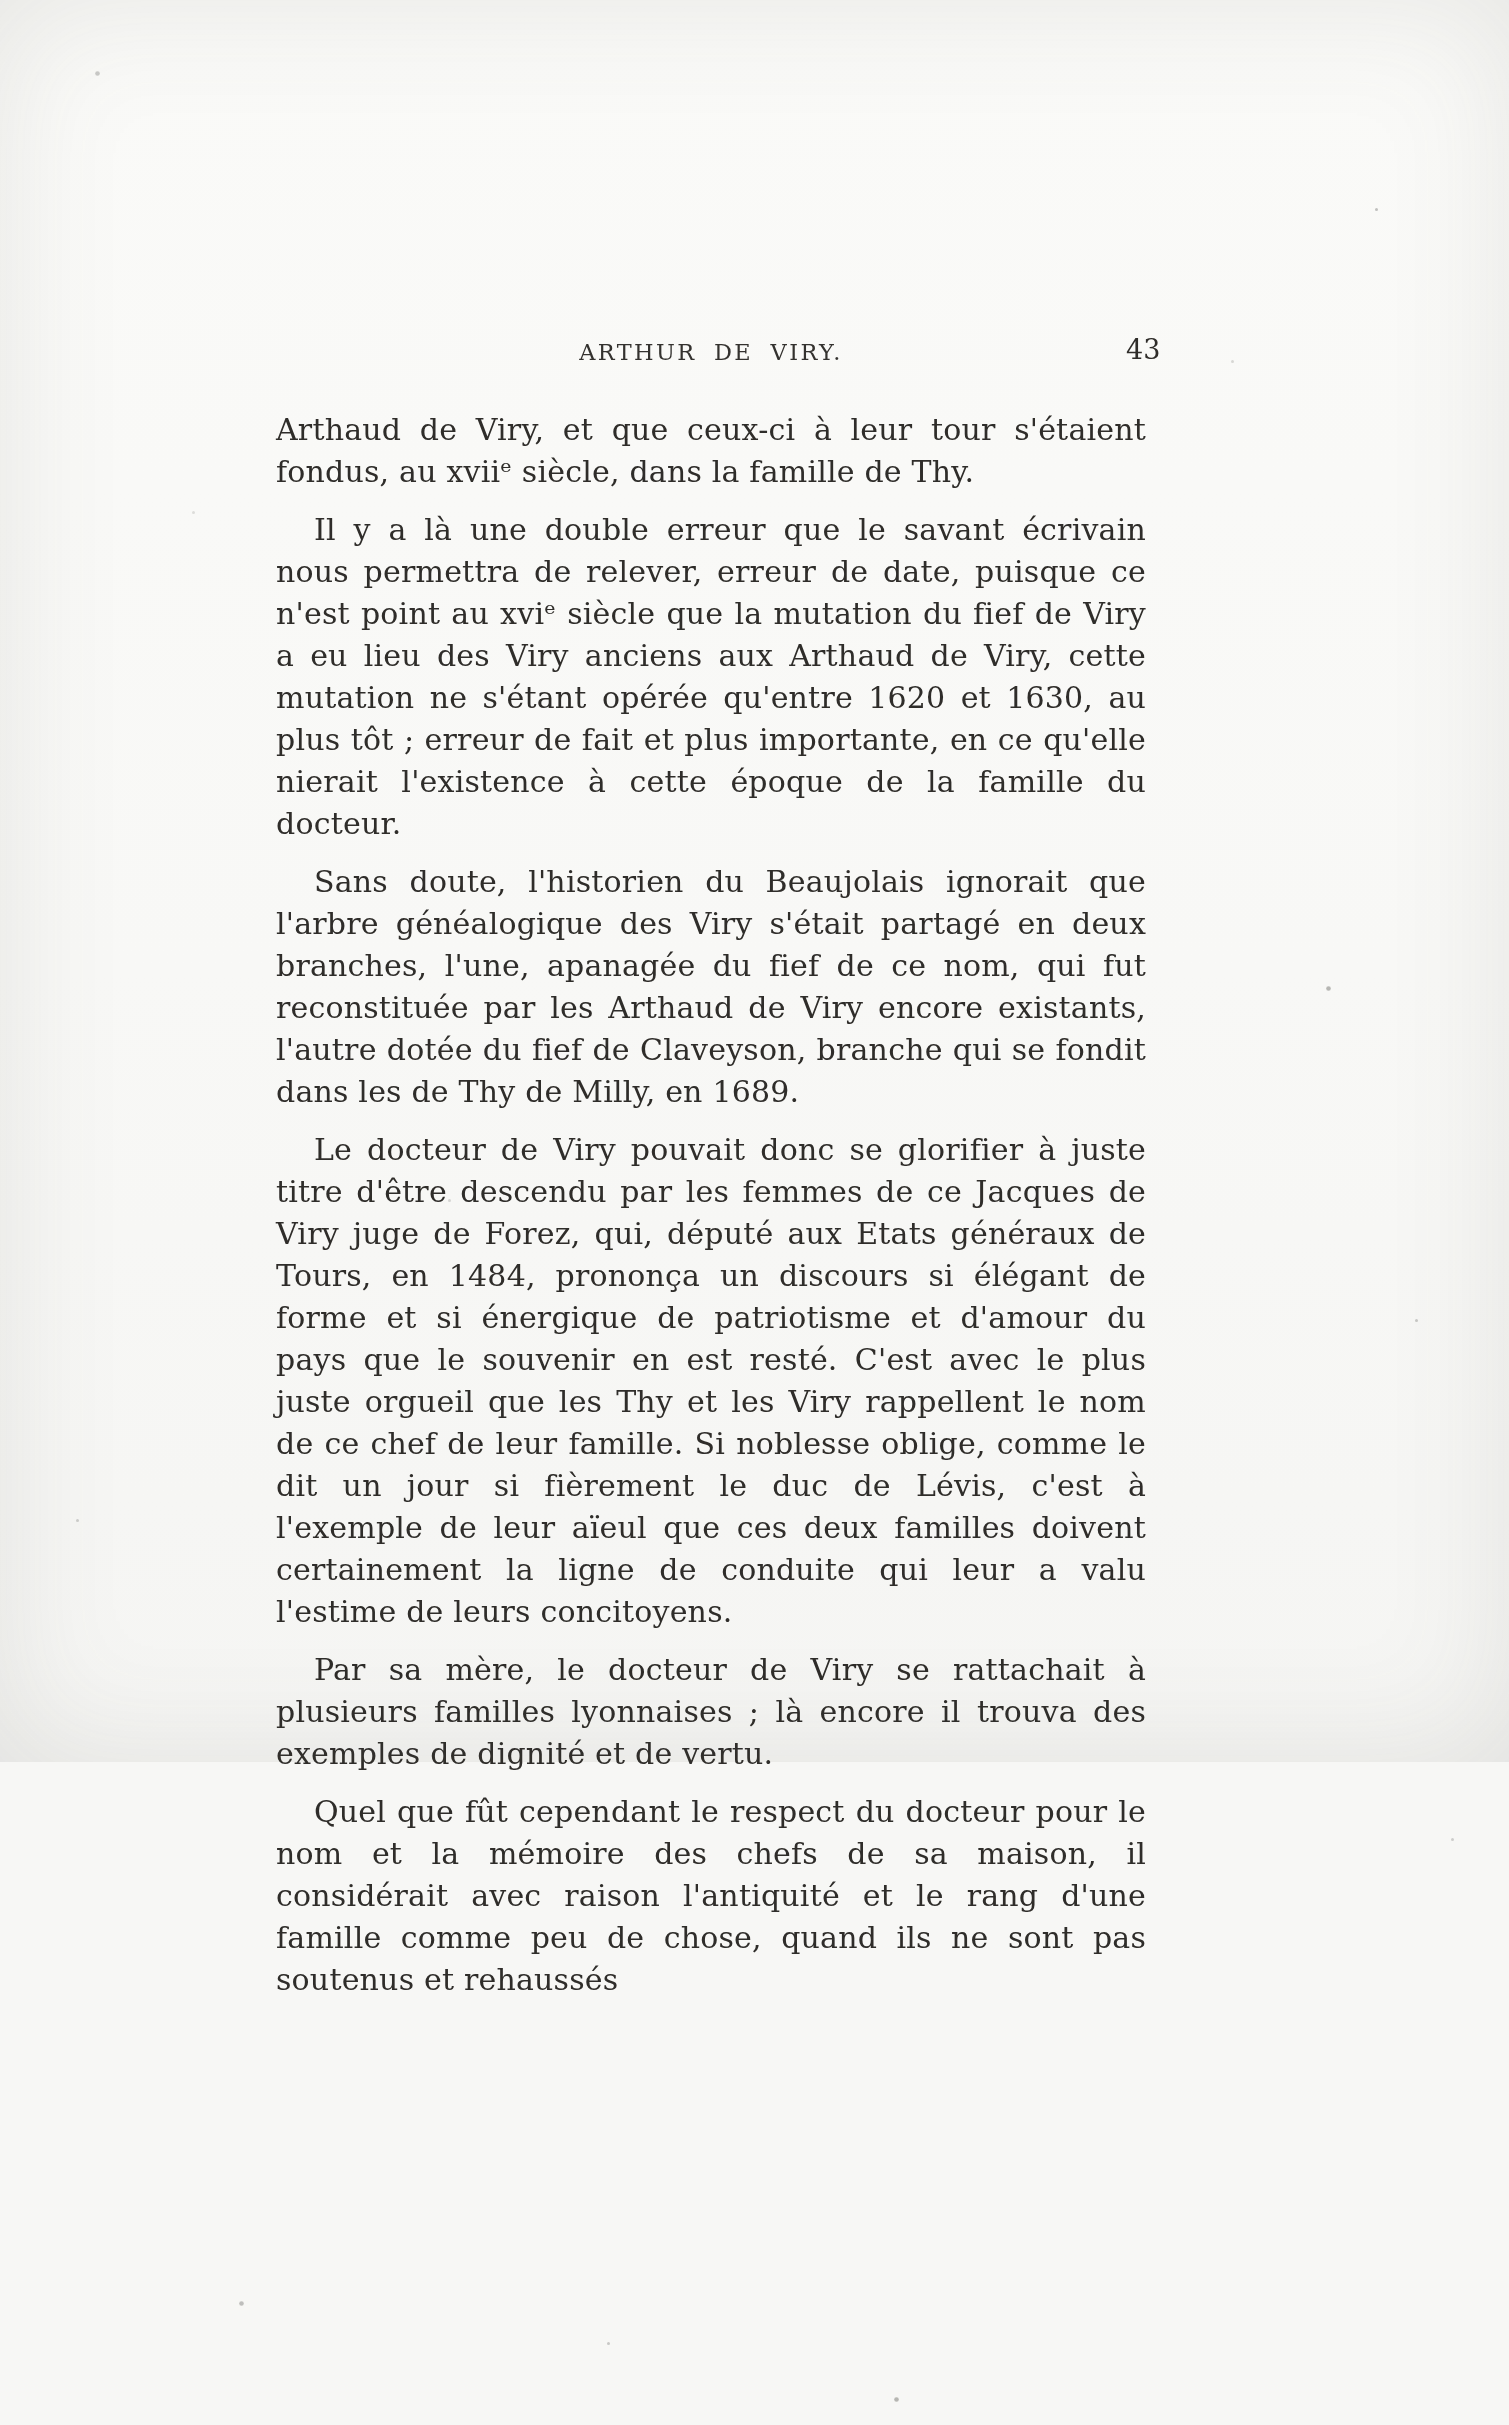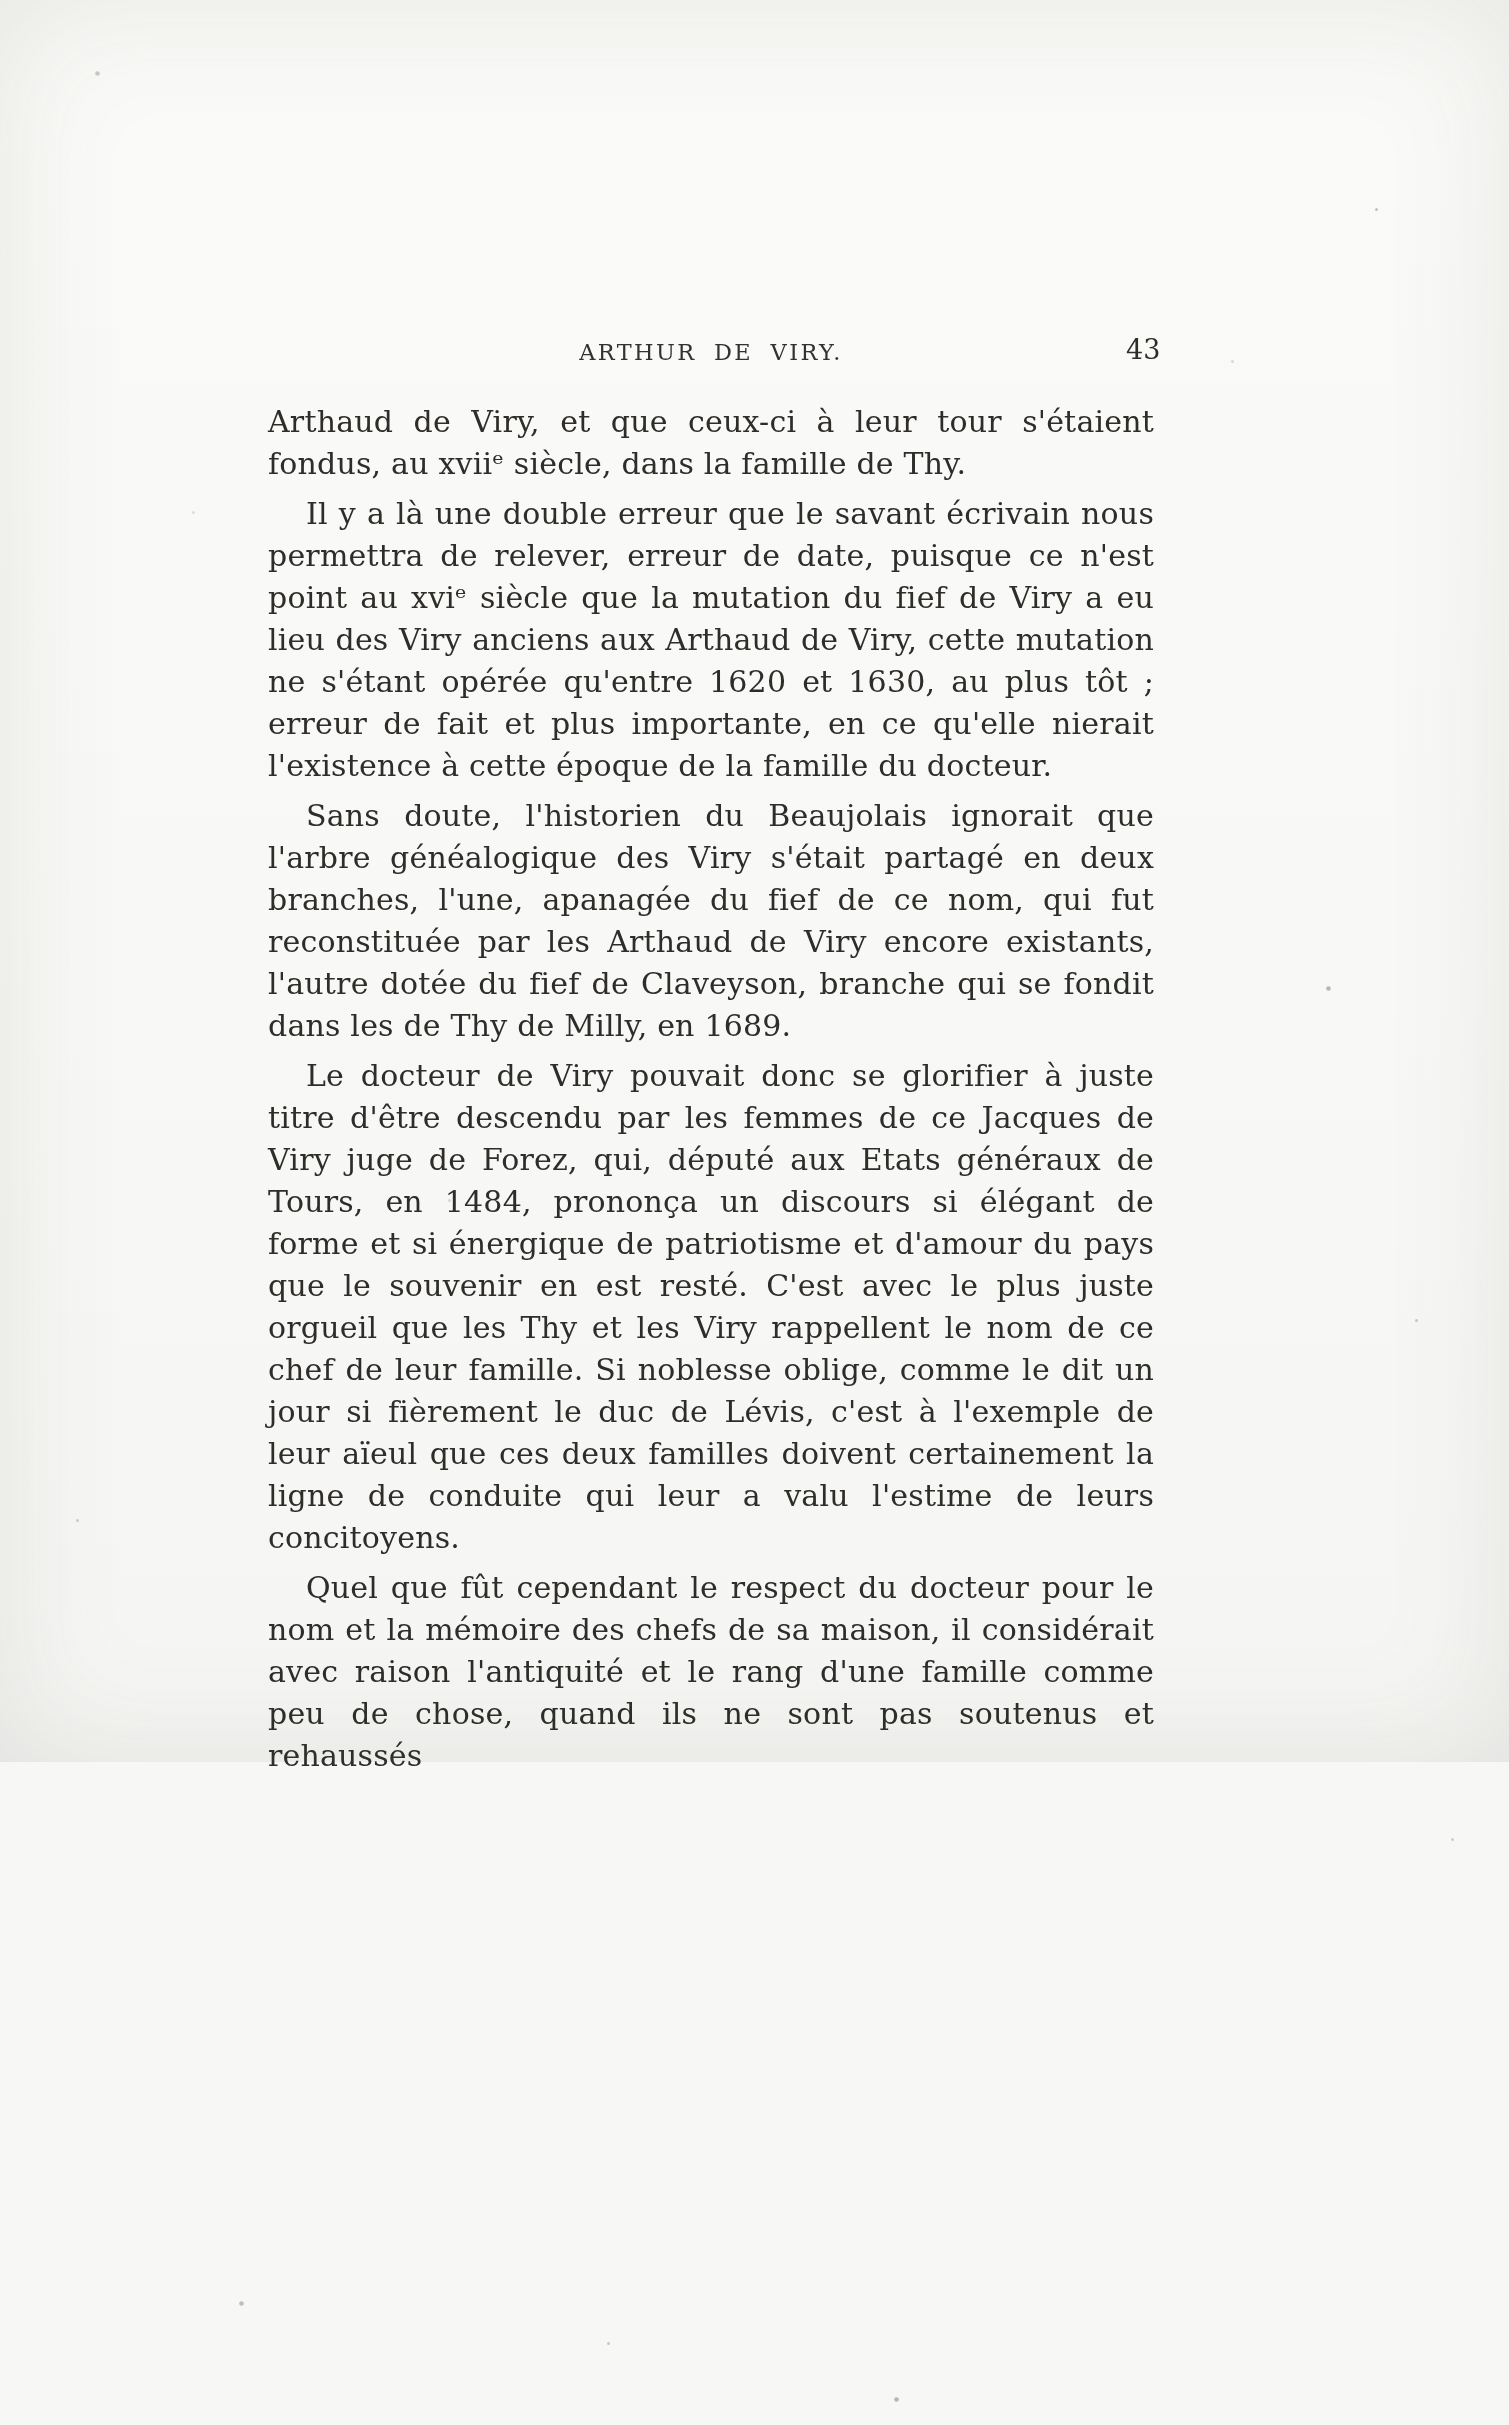--- a/index.html
+++ b/index.html
@@ -55,21 +55,21 @@
     position: absolute;
     top: 393px;
     left: 260px;
     width: 902px;
     font-size: 30px;
     line-height: 42px;
     text-align: justify;
     letter-spacing: 0.2px;
   }
   .para {
-    margin: 8px;
+    margin: 16px;
     text-indent: 38px;
   }
   .para.no-indent {
     text-indent: 0;
   }
   
   .specks {
     position: absolute;
     top: 0; left: 0;
     width: 3.2px; height: 3.2px;
@@ -99,19 +99,20 @@
   <div class="running-header">
     <span class="running-title">ARTHUR DE VIRY.</span>
     <span class="page-number">43</span>
   </div>
 
   <div class="text-block">
     <p class="para no-indent">Arthaud de Viry, et que ceux-ci à leur tour s'étaient fondus, au xviiᵉ siècle, dans la famille de Thy.</p>
     <p class="para">Il y a là une double erreur que le savant écrivain nous permettra de relever, erreur de date, puisque ce n'est point au xviᵉ siècle que la mutation du fief de Viry a eu lieu des Viry anciens aux Arthaud de Viry, cette mutation ne s'étant opérée qu'entre 1620 et 1630, au plus tôt ; erreur de fait et plus importante, en ce qu'elle nierait l'existence à cette époque de la famille du docteur.</p>
     <p class="para">Sans doute, l'historien du Beaujolais ignorait que l'arbre généalogique des Viry s'était partagé en deux branches, l'une, apanagée du fief de ce nom, qui fut reconstituée par les Arthaud de Viry encore existants, l'autre dotée du fief de Claveyson, branche qui se fondit dans les de Thy de Milly, en 1689.</p>
     <p class="para">Le docteur de Viry pouvait donc se glorifier à juste titre d'être descendu par les femmes de ce Jacques de Viry juge de Forez, qui, député aux Etats généraux de Tours, en 1484, prononça un discours si élégant de forme et si énergique de patriotisme et d'amour du pays que le souvenir en est resté. C'est avec le plus juste orgueil que les Thy et les Viry rappellent le nom de ce chef de leur famille. Si noblesse oblige, comme le dit un jour si fièrement le duc de Lévis, c'est à l'exemple de leur aïeul que ces deux familles doivent certainement la ligne de conduite qui leur a valu l'estime de leurs concitoyens.</p>
+    <p class="para">Par sa mère, le docteur de Viry se rattachait à plusieurs familles lyonnaises ; là encore il trouva des exemples de dignité et de vertu.</p>
     <p class="para">Quel que fût cependant le respect du docteur pour le nom et la mémoire des chefs de sa maison, il considérait avec raison l'antiquité et le rang d'une famille comme peu de chose, quand ils ne sont pas soutenus et rehaussés</p>
   </div>
 
   <div class="specks"></div>
 
 </div>
 
 
 </body></html>

